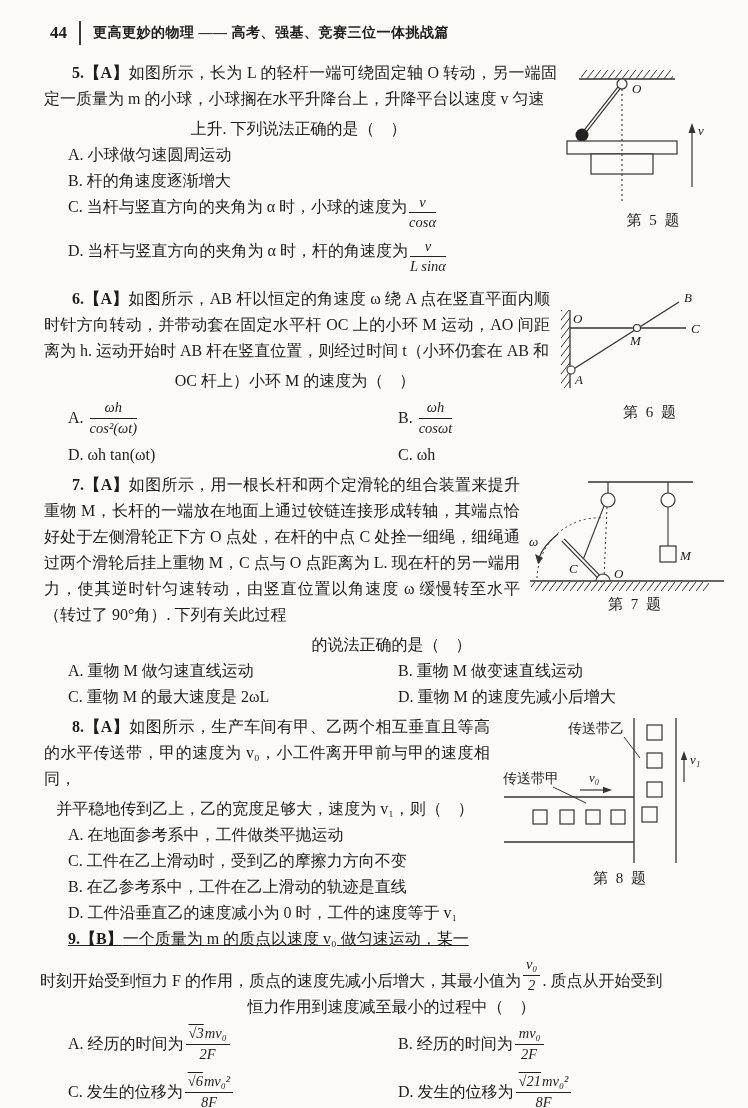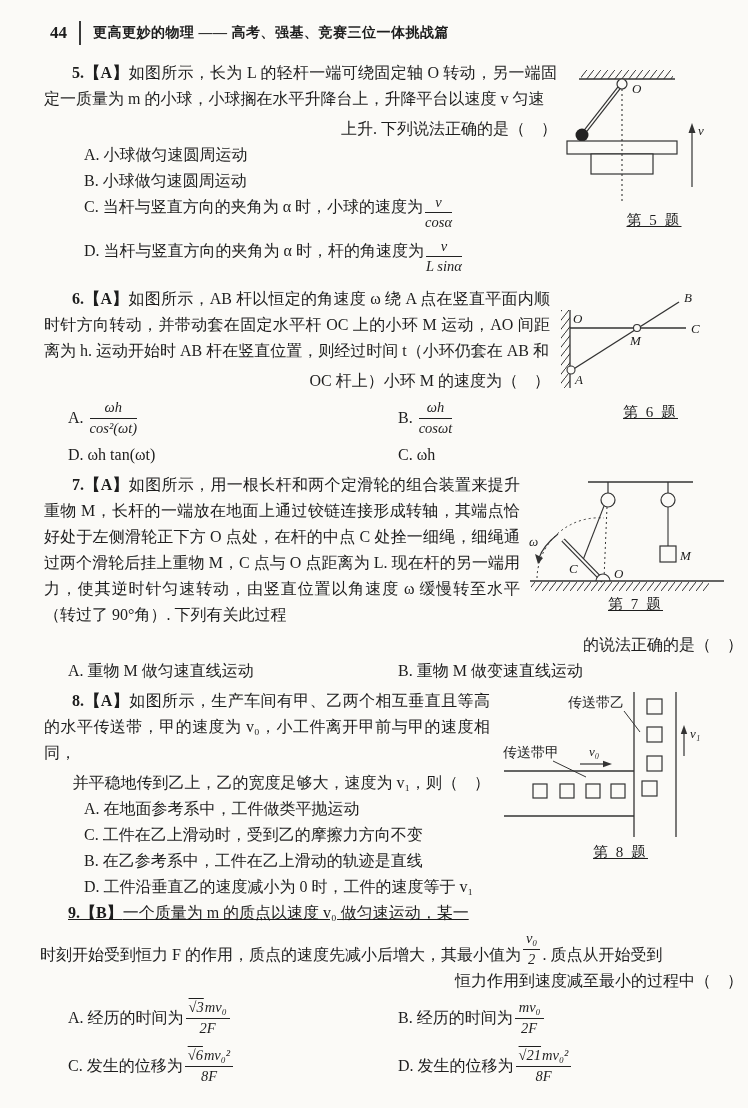--- a/index.html
+++ b/index.html
@@ -12,35 +12,35 @@
   .page{padding:20px 5px 0 40px;box-sizing:border-box;width:748px;height:1108px;}
   
   .hdr{display:flex;align-items:center;margin:0 0 14px 10px;}
   .hdr .num{font-weight:bold;font-size:17px;text-align:right;}
   .hdr .bar{width:2px;height:24px;background:#3a3a3a;margin:0 12px;}
   .hdr .ttl{font-weight:bold;font-size:14px;letter-spacing:.5px;}
   
   section{clear:none;}
   p.stem{margin:4px;text-align:justify;text-indent:28px;}
   .line{margin:0;}
-  .spread{display:flex;justify-content:flex-end;}
-  .opt{margin-left:44px;}
+  .spread{display:flex;justify-content:center;}
+  .opt{margin-left:28px;}
   .optrow{display:grid;grid-template-columns:330px auto;margin-left:28px;}
   .fline{display:flex;align-items:flex-start;height:44px;}
   .fline2{display:flex;align-items:center;height:48px;}
   b{font-weight:bold;}
   
   .frac{display:inline-block;text-align:center;vertical-align:middle;
         font-size:14.5px;line-height:1.2;margin:0 2px;font-style:italic;}
   .frac .fnum{display:block;border-bottom:1px solid #222;padding:0 3px 1px;}
   .frac .fden{display:block;padding-top:1px;}
   .rt{text-decoration:overline;margin-right:1px;}
   
   .fig{float:right;text-align:center;margin:2px 0 4px 8px;}
-  .fig .cap{font-size:15px;letter-spacing:2px;margin-top:1px;line-height:18px;text-decoration:underline;}
+  .fig .cap{font-size:15px;letter-spacing:2px;margin-top:1px;line-height:18px;}
   svg{display:block;margin:0 auto;}
   svg text{font-family:"Liberation Serif","DejaVu Serif",serif;}
   .mvar{font-style:italic;font-size:13px;fill:#1d1d1d;}
   .mcjk{font-size:14px;fill:#1d1d1d;}
   .s9sub{margin-left:28px;text-decoration:underline;}
 </style>
 </head>
 <body>
 
 <div class="page">
@@ -74,21 +74,21 @@
         <text x="133" y="73" class="mvar">v</text>
       </svg>
       <div class="cap">第 5 题</div>
     </div>
     <p class="stem"><b>5.【A】</b><span>如图所示，长为 L 的轻杆一端可绕固定轴 O 转动，另一端固定一质量为 m 的小球，小球搁在水平升降台上，升降平台以速度 v 匀速</span></p>
     <div class="line spread">
       <span>上升. 下列说法正确的是</span>
       <span>（　）</span>
     </div>
     <div class="opt">A. 小球做匀速圆周运动</div>
-    <div class="opt">B. 小球做匀速圆周运动</div>
+    <div class="opt">B. 杆的角速度逐渐增大</div>
     <div class="opt fline">
       <span>C. 当杆与竖直方向的夹角为 α 时，小球的速度为</span>
         <span class="frac">
           <span class="fnum">v</span>
           <span class="fden">cosα</span>
         </span>
     </div>
     <div class="opt fline">
       <span>D. 当杆与竖直方向的夹角为 α 时，杆的角速度为</span>
         <span class="frac">
@@ -168,20 +168,24 @@
       <div class="cap">第 7 题</div>
     </div>
     <p class="stem"><b>7.【A】</b><span>如图所示，用一根长杆和两个定滑轮的组合装置来提升重物 M，长杆的一端放在地面上通过铰链连接形成转轴，其端点恰好处于左侧滑轮正下方 O 点处，在杆的中点 C 处拴一细绳，细绳通过两个滑轮后挂上重物 M，C 点与 O 点距离为 L. 现在杆的另一端用力，使其逆时针匀速转动，由竖直位置以角速度 ω 缓慢转至水平（转过了 90°角）. 下列有关此过程</span></p>
     <div class="line spread">
       <span>的说法正确的是</span>
       <span>（　）</span>
     </div>
     <div class="optrow">
       <div>A. 重物 M 做匀速直线运动</div>
       <div>B. 重物 M 做变速直线运动</div>
+    </div>
+    <div class="optrow">
+      <div>C. 重物 M 的最大速度是 2ωL</div>
+      <div>D. 重物 M 的速度先减小后增大</div>
     </div>
   </section>
 
   <section>
     <div class="fig" style="width:245px">
       <svg width="245" height="152" viewBox="0 0 245 152">
         <text x="70" y="17" class="mcjk">传送带乙</text>
         <line x1="126" y1="21" x2="142" y2="42" stroke="#333" stroke-width="1"></line>
         <line x1="136" y1="2" x2="136" y2="147" stroke="#333" stroke-width="1.3"></line>
         <line x1="178" y1="2" x2="178" y2="147" stroke="#333" stroke-width="1.3"></line>

